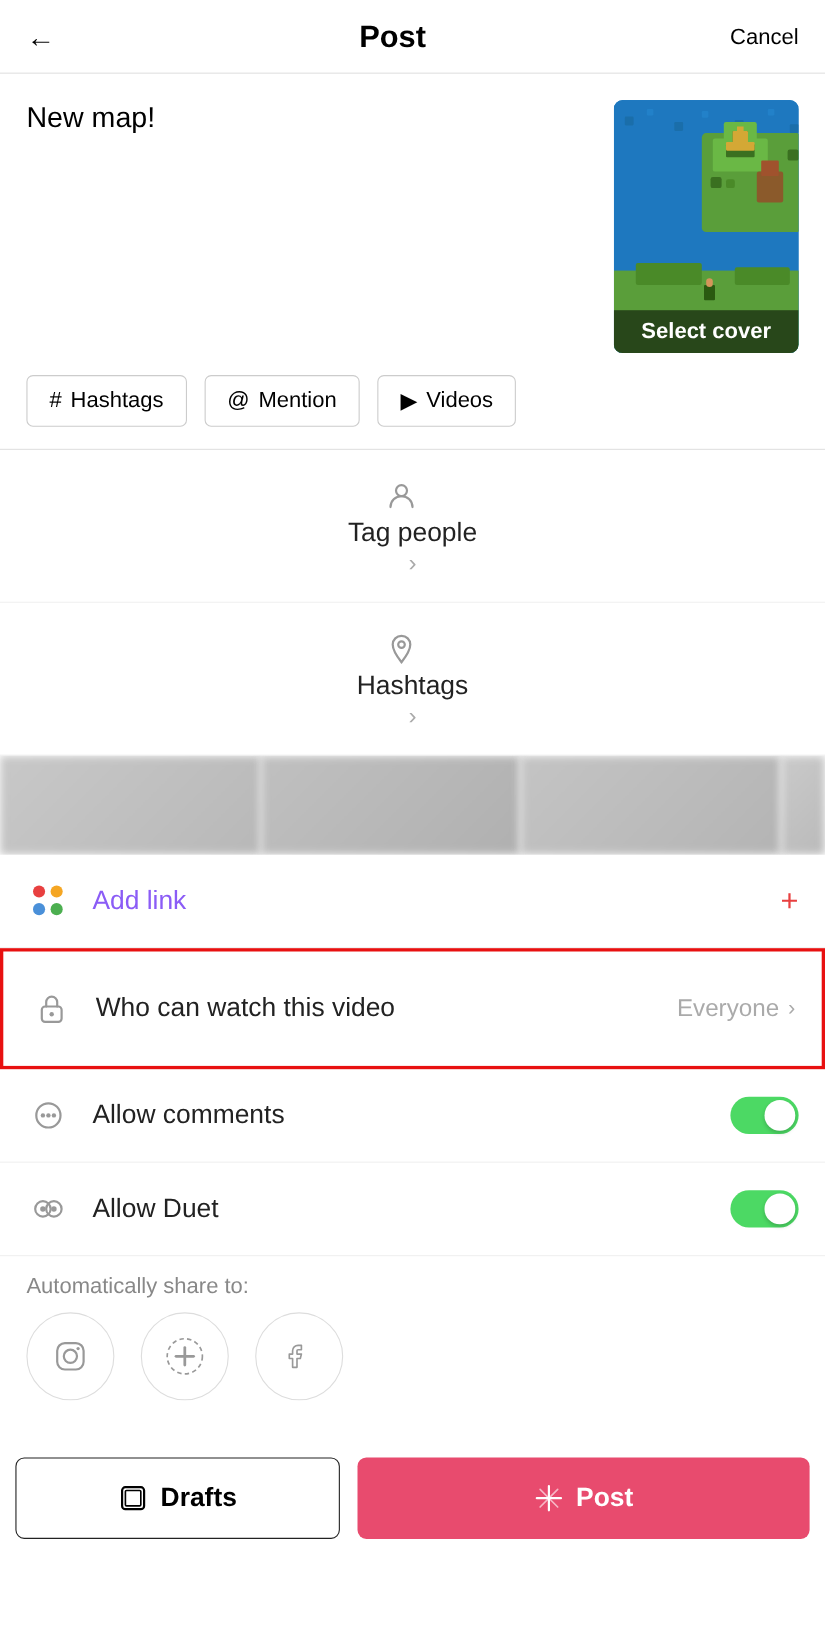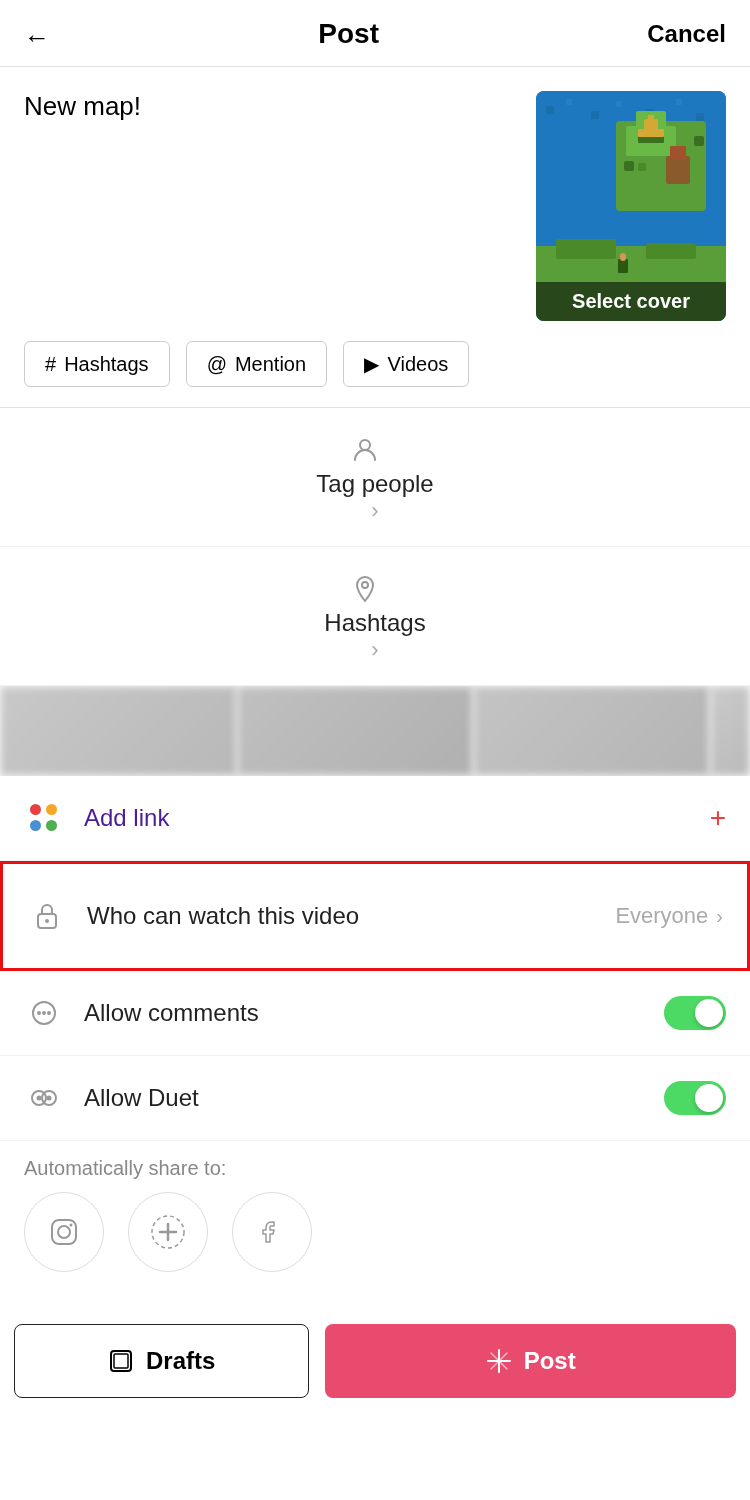--- a/index.html
+++ b/index.html
@@ -25,41 +25,41 @@
       color: #000;
       cursor: pointer;
       font-weight: 300;
     }
     .header-title {
       font-size: 28px;
       font-weight: 700;
       color: #000;
     }
     .header-cancel {
-      font-size: 24px;
+      font-size: 20px;
       color: #000;
       cursor: pointer;
-      font-weight: 700;
+      font-weight: 400;
     }
 
     
     .post-content {
       display: flex;
       align-items: flex-start;
       padding: 24px 24px 20px;
       gap: 20px;
     }
     .post-caption {
       flex: 1;
       font-size: 26px;
       color: #000;
       font-weight: 400;
     }
     .cover-thumbnail {
-      width: 190px;
+      width: 168px;
       height: 230px;
       border-radius: 8px;
       overflow: hidden;
       position: relative;
       flex-shrink: 0;
     }
     .cover-image {
       width: 100%;
       height: 100%;
       background: #1a7abf;
@@ -183,21 +183,21 @@
       height: 11px;
       border-radius: 50%;
     }
     .dot-red { background: #e84040; }
     .dot-yellow { background: #f5a623; }
     .dot-blue { background: #4a90d9; }
     .dot-green { background: #4caf50; }
     .add-link-label {
       flex: 1;
       font-size: 24px;
-      color: #4c1d95;
+      color: #8b5cf6;
     }
     .plus-icon {
       font-size: 28px;
       color: #e84040;
       font-weight: 300;
     }
 
     
     .who-watch-row {
       display: flex;

